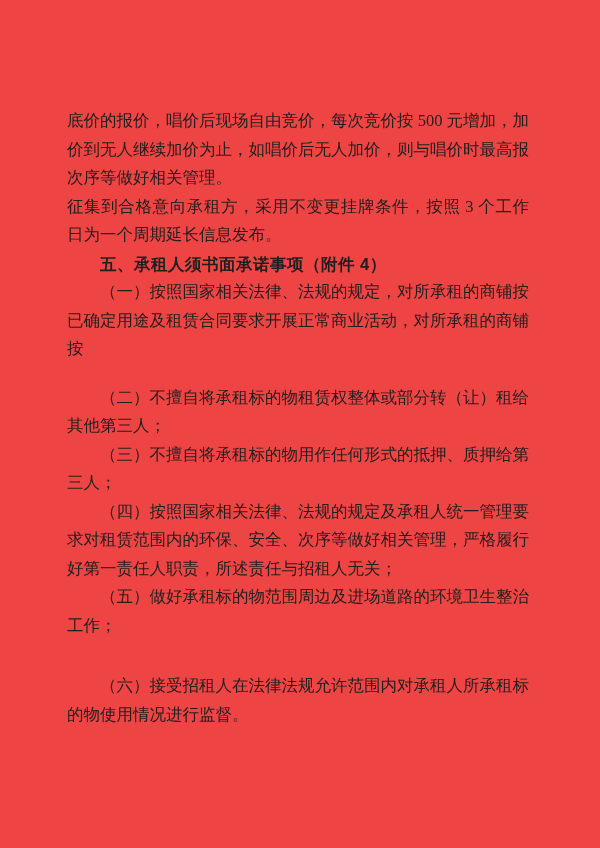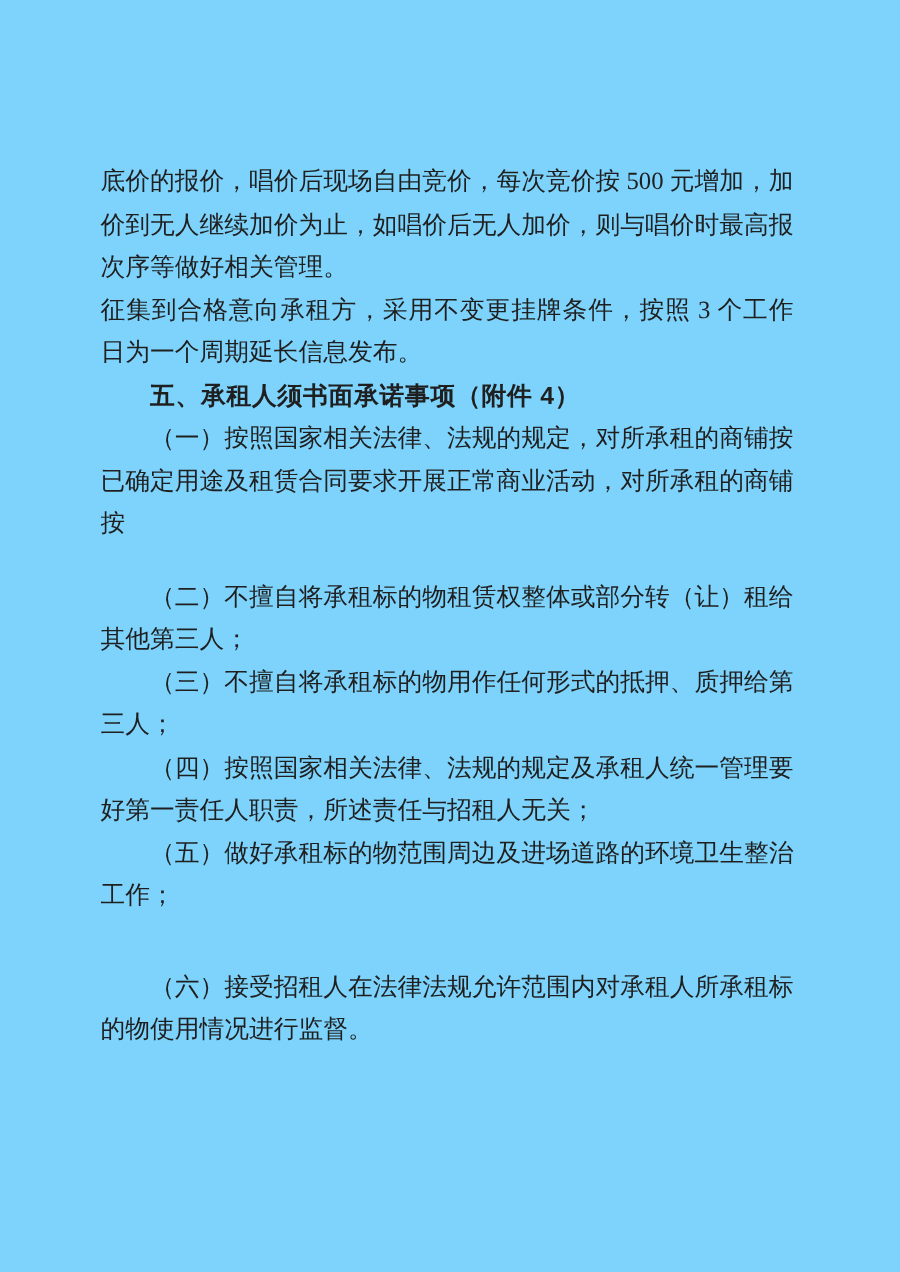--- a/index.html
+++ b/index.html
@@ -39,21 +39,21 @@
   }
   .para.heading .line {
     font-family: "Liberation Sans", "DejaVu Sans", sans-serif;
     font-weight: 700;
     letter-spacing: 0.5px;
   }
 </style>
 </head>
 <body>
 
-<div class="page" style="background: #7dd3fc;">
+<div class="page" style="background: #ef4444;">
   <main class="content" id="doc-body" style="color: rgb(31, 31, 31);">
       <div class="para body">
         <div class="line fill">底价的报价，唱价后现场自由竞价，每次竞价按 500 元增加，加</div>
         <div class="line fill">价到无人继续加价为止，如唱价后无人加价，则与唱价时最高报</div>
         <div class="line">次序等做好相关管理。</div>
       </div>
       <div class="para body">
         <div class="line fill">征集到合格意向承租方，采用不变更挂牌条件，按照 3 个工作</div>
         <div class="line">日为一个周期延长信息发布。</div>
       </div>
@@ -67,20 +67,21 @@
       <div class="para body" style="margin-top: 20px;">
         <div class="line fill indent">（二）不擅自将承租标的物租赁权整体或部分转（让）租给</div>
         <div class="line">其他第三人；</div>
       </div>
       <div class="para body">
         <div class="line fill indent">（三）不擅自将承租标的物用作任何形式的抵押、质押给第</div>
         <div class="line">三人；</div>
       </div>
       <div class="para body">
         <div class="line fill indent">（四）按照国家相关法律、法规的规定及承租人统一管理要</div>
+        <div class="line fill">求对租赁范围内的环保、安全、次序等做好相关管理，严格履行</div>
         <div class="line">好第一责任人职责，所述责任与招租人无关；</div>
       </div>
       <div class="para body">
         <div class="line fill indent">（五）做好承租标的物范围周边及进场道路的环境卫生整治</div>
         <div class="line">工作；</div>
       </div>
       <div class="para body" style="margin-top: 32px;">
         <div class="line fill indent">（六）接受招租人在法律法规允许范围内对承租人所承租标</div>
         <div class="line">的物使用情况进行监督。</div>
       </div>

